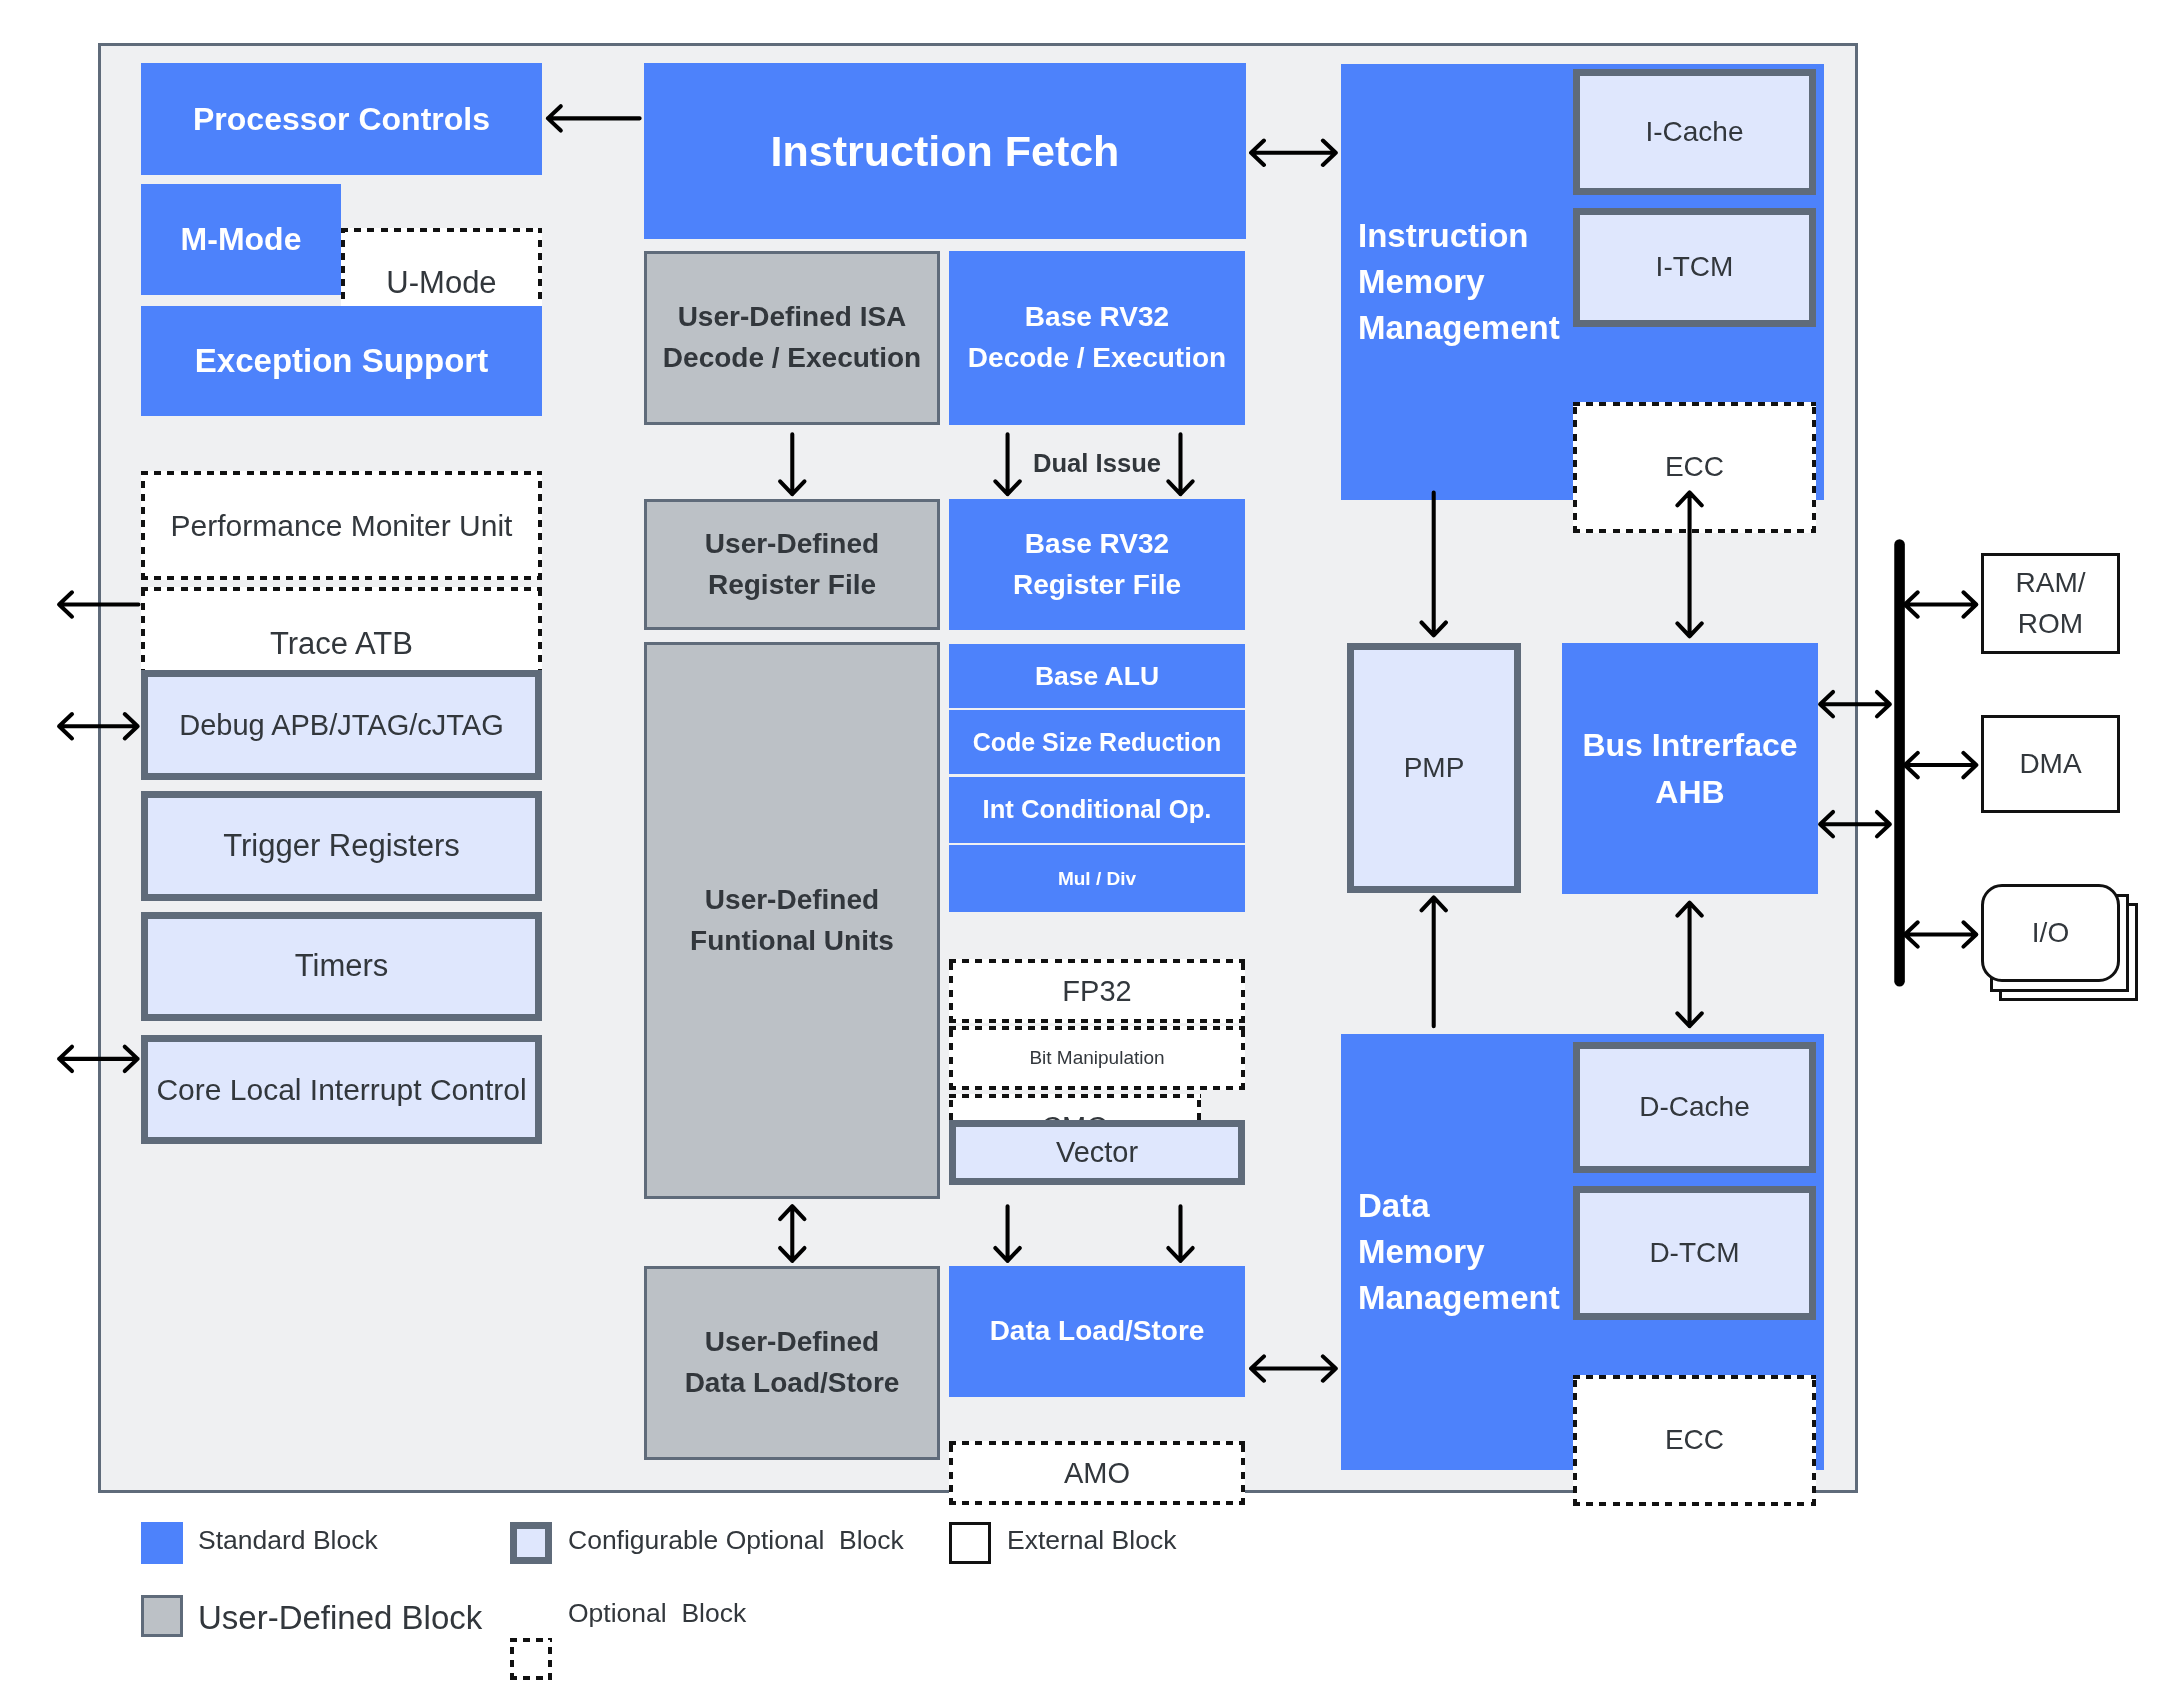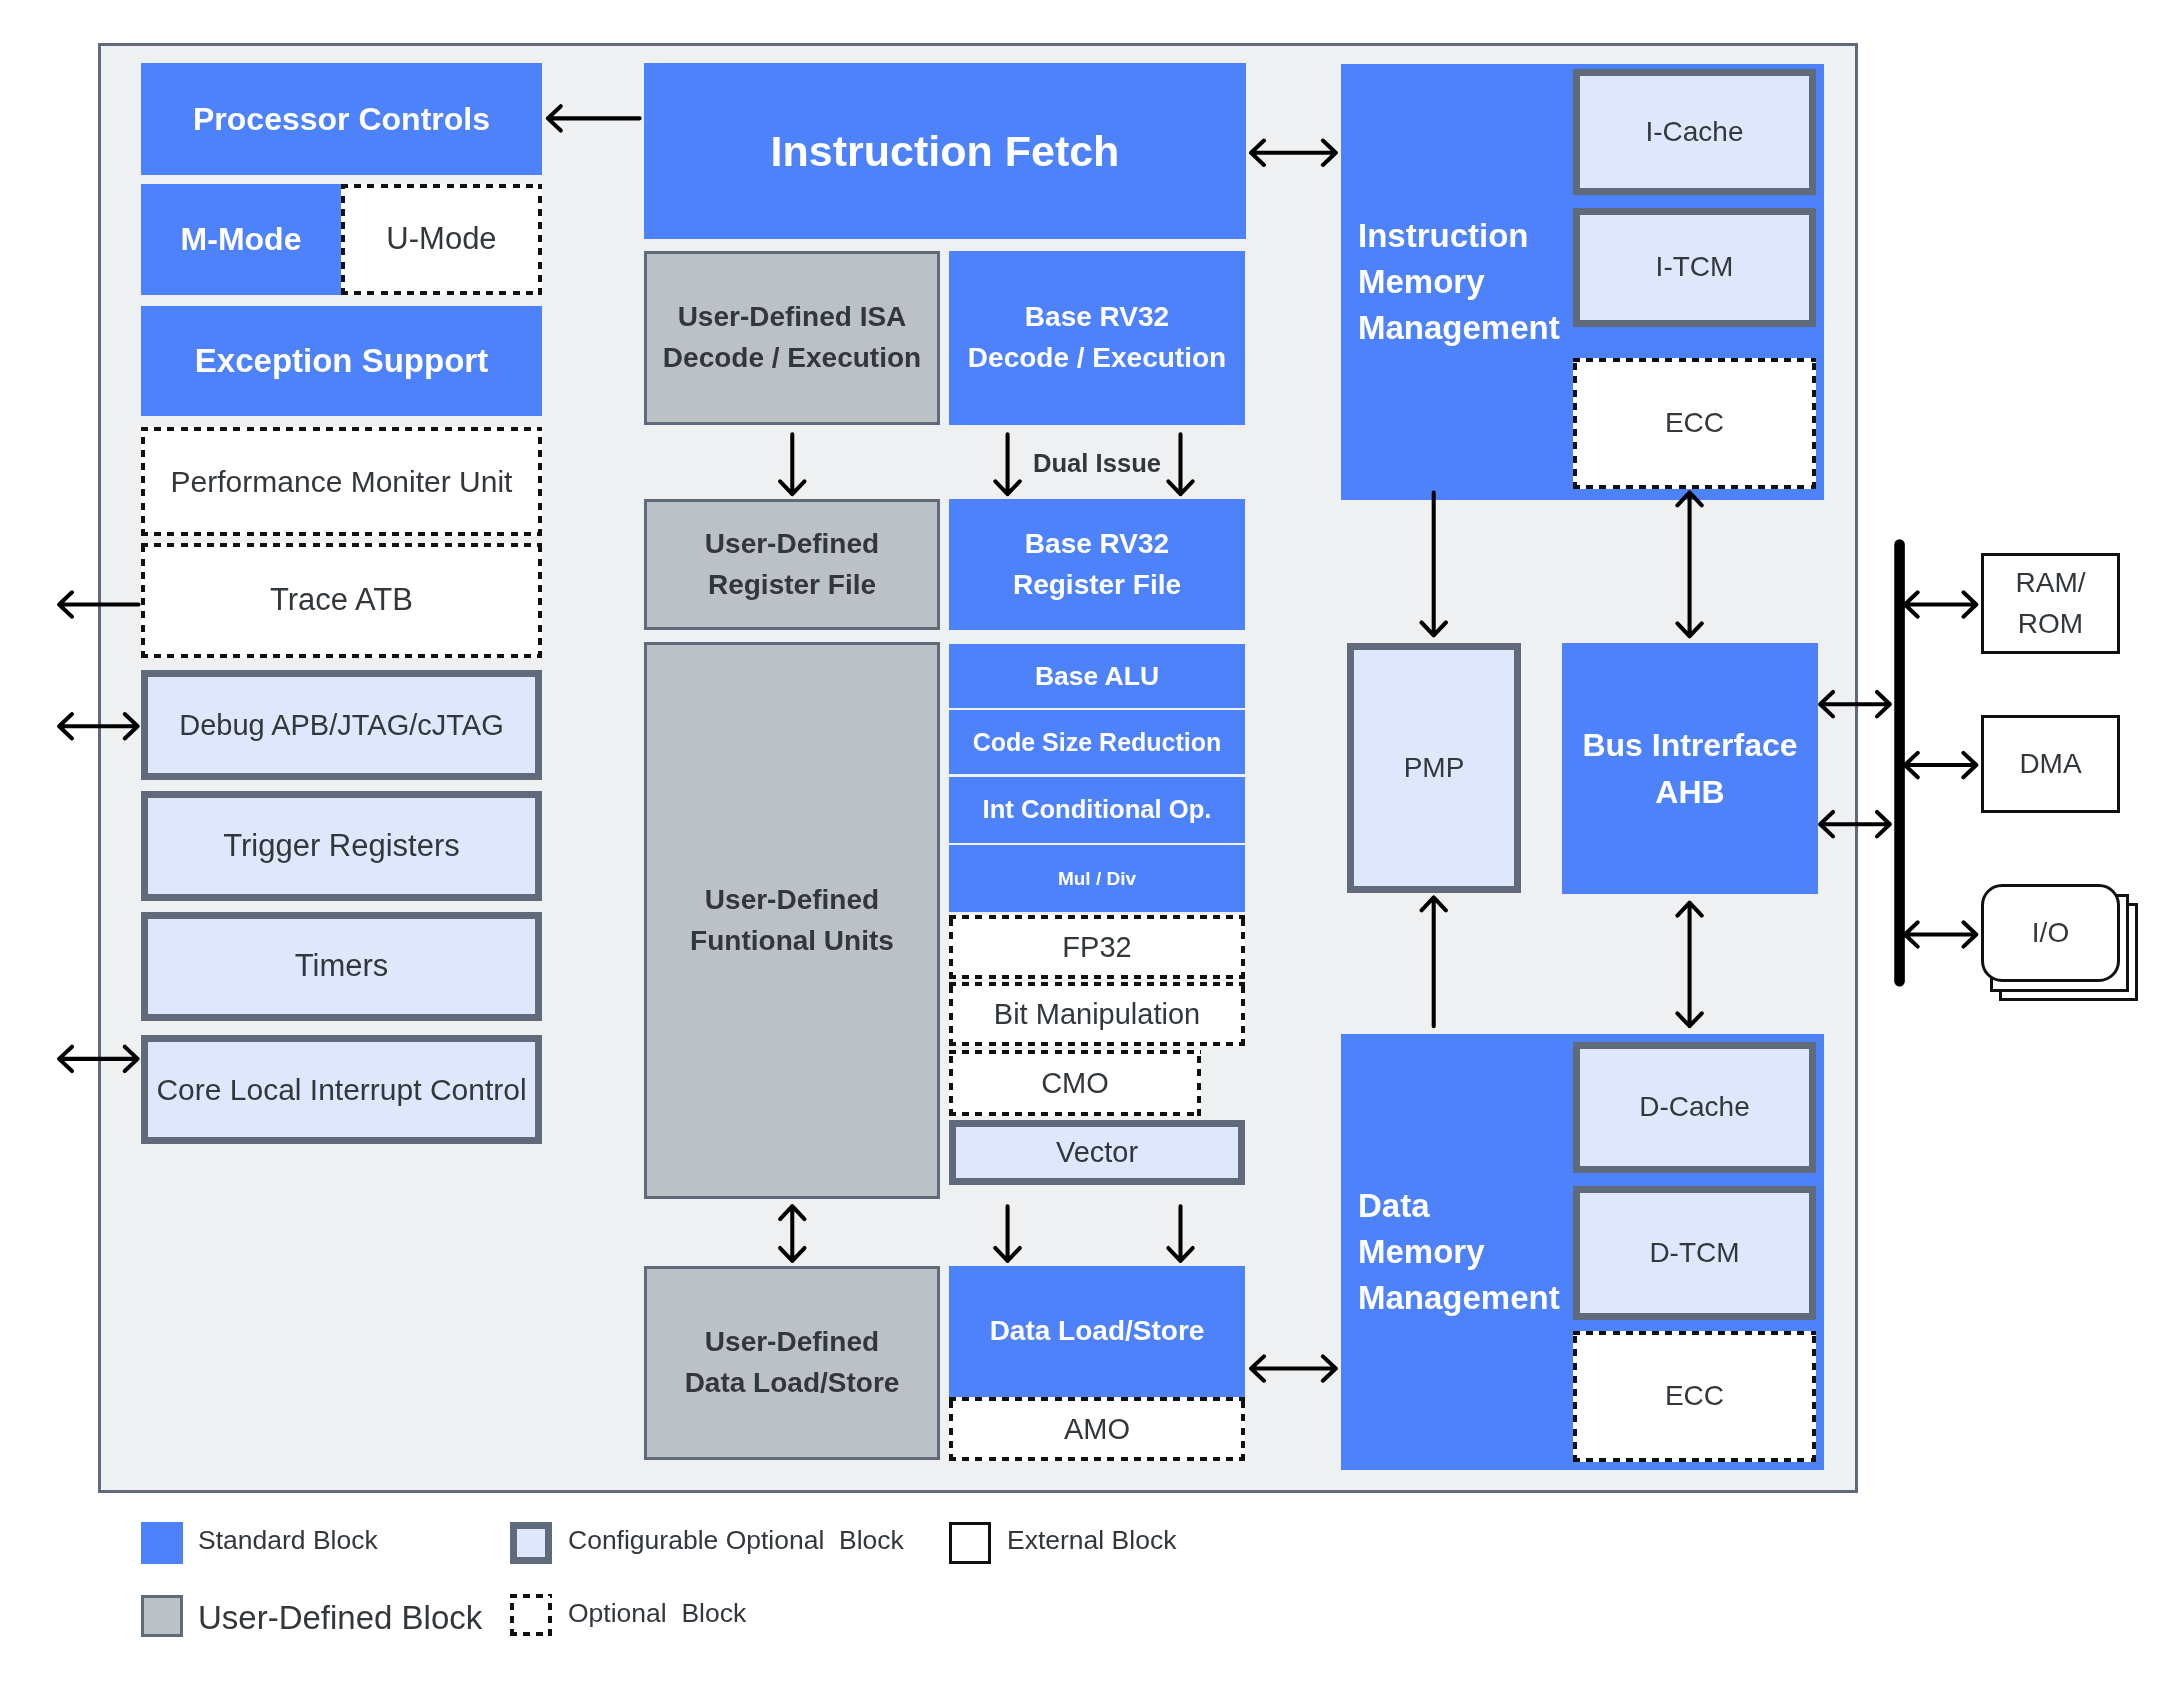--- a/index.html
+++ b/index.html
@@ -14,21 +14,21 @@
   .lblue{background:#dfe7fd;color:#32373c;border:7px solid #5f6b7a;font-weight:normal;}
   .ext{background:#ffffff;color:#32373c;border:3.5px solid #111111;font-weight:normal;}
   .dash{color:#32373c;font-weight:normal;background-color:#ffffff;
         background-image:
           repeating-linear-gradient(90deg,#111 0 7px,transparent 7px 13.2px),
           repeating-linear-gradient(90deg,#111 0 7px,transparent 7px 13.2px),
           repeating-linear-gradient(0deg,#111 0 7px,transparent 7px 13.2px),
           repeating-linear-gradient(0deg,#111 0 7px,transparent 7px 13.2px);
         background-size:100% 4.4px,100% 4.4px,4.4px 100%,4.4px 100%;
         background-position:0 0,0 100%,0 0,100% 0;
-        background-repeat:no-repeat;}
+        background-repeat:no-repeat;margin-top:44px;}
   #arrows{position:absolute;left:0;top:0;width:2181px;height:1696px;pointer-events:none;}
 </style>
 </head>
 <body>
 
 <div id="page">
 <div class="abs ctr panel" style="left:98px;top:43px;width:1760px;height:1450px;"></div>
 <div class="abs ctr blue" style="left:141px;top:63px;width:401px;height:112px;font-size:32px;">
       <span style="">Processor Controls</span>
     </div>
@@ -90,21 +90,21 @@
     </div>
 <div class="abs ctr blue" style="left:949px;top:777px;width:296px;height:66px;font-size:25.6px;">
       <span style="">Int Conditional Op.</span>
     </div>
 <div class="abs ctr blue" style="left:949px;top:845px;width:296px;height:67px;font-size:19px;">
       <span style="">Mul / Div</span>
     </div>
 <div class="abs ctr dash" style="left:949px;top:915px;width:296px;height:64px;font-size:29px;">
       <span style="">FP32</span>
     </div>
-<div class="abs ctr dash" style="left:949px;top:982px;width:296px;height:64px;font-size:29px;">
+<div class="abs ctr dash" style="left:949px;top:982px;width:296px;height:64px;font-size:19px;">
       <span style="">Bit Manipulation</span>
     </div>
 <div class="abs ctr dash" style="left:949px;top:1050px;width:252px;height:66px;font-size:29px;">
       <span style="">CMO</span>
     </div>
 <div class="abs ctr lblue" style="left:949px;top:1120px;width:296px;height:65px;font-size:29px;">
       <span style="">Vector</span>
     </div>
 <div class="abs ctr gray" style="left:644px;top:1266px;width:296px;height:194px;font-size:28px;">
       <span style="">User-Defined

